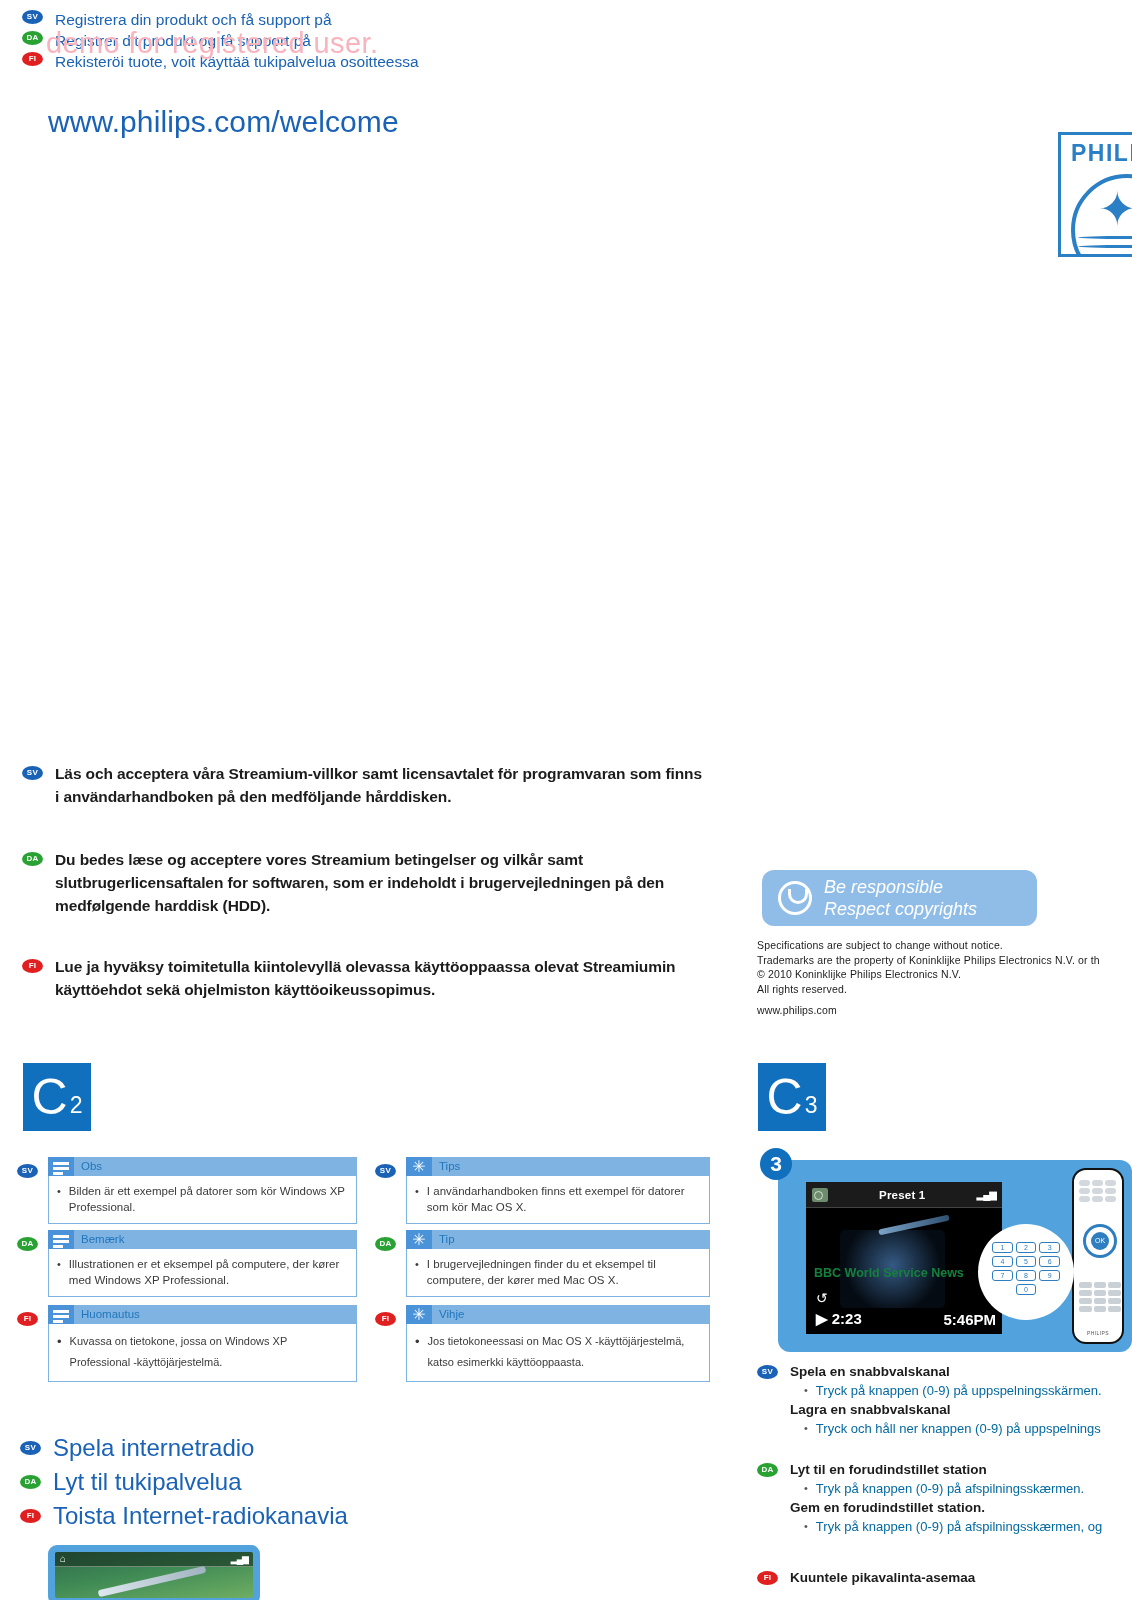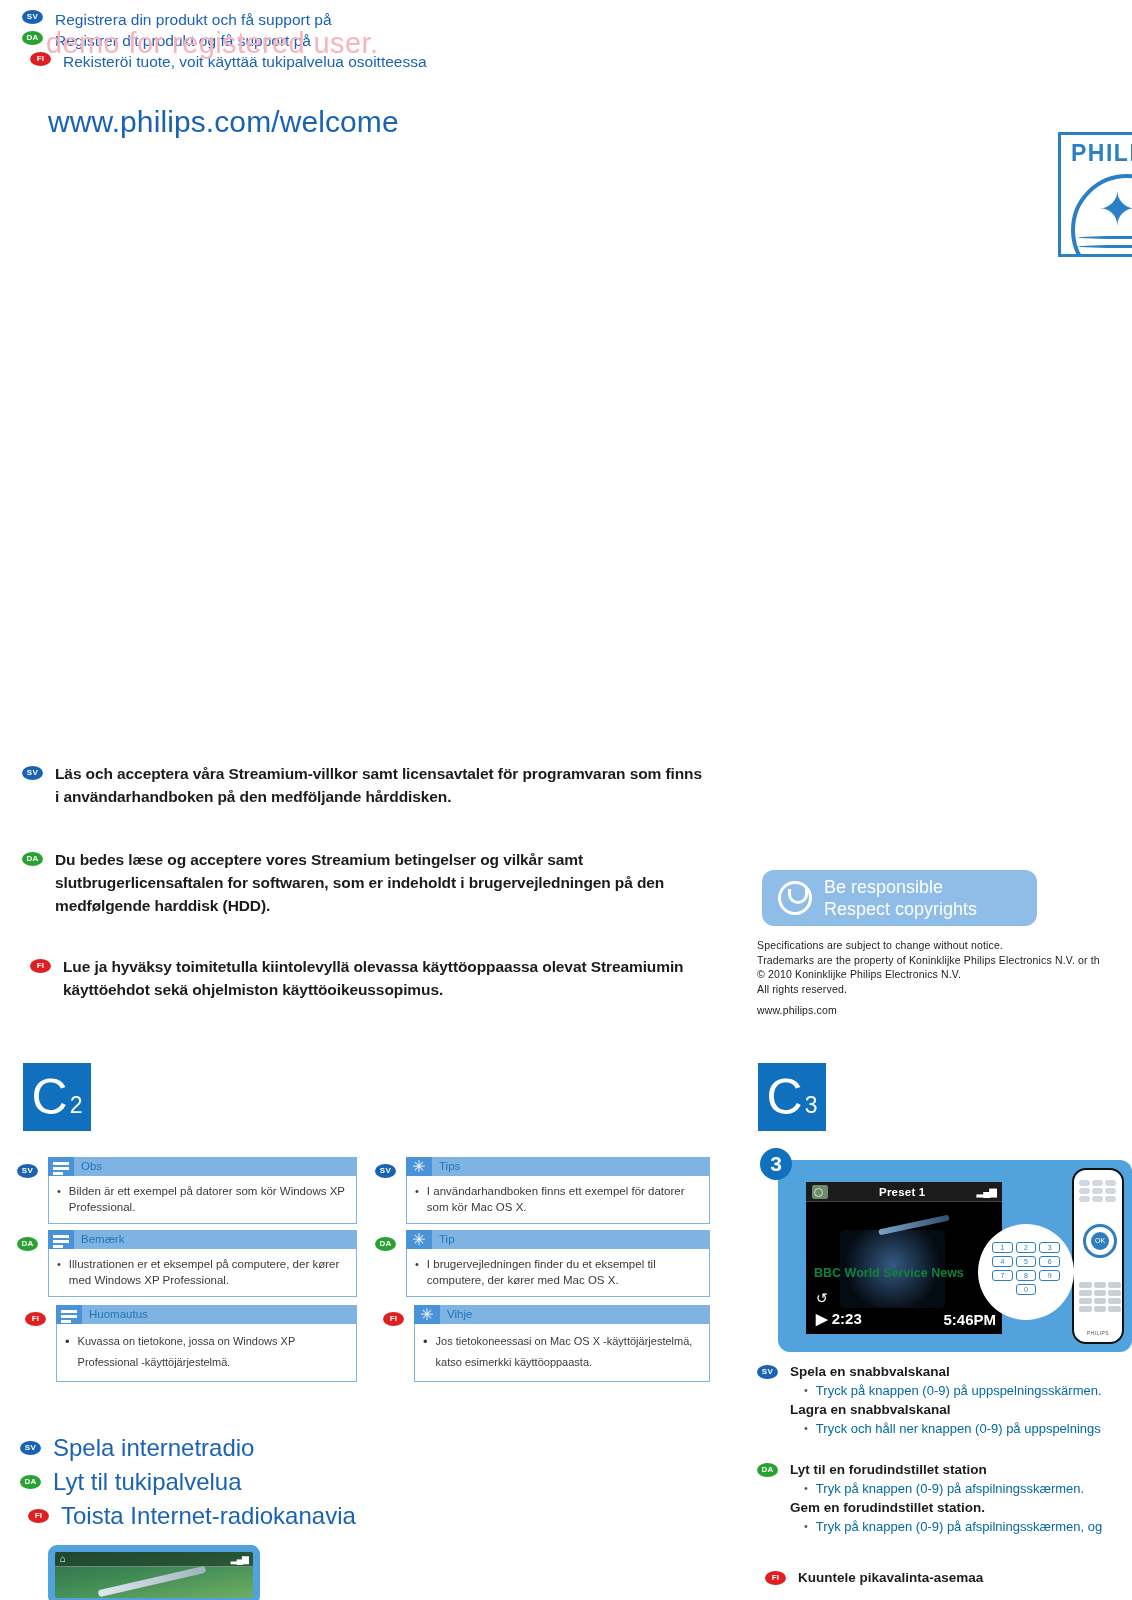--- a/index.html
+++ b/index.html
@@ -19,21 +19,21 @@
     color: #ffffff;
     font-size: 8px;
     font-weight: bold;
     text-align: center;
     line-height: 14px;
     letter-spacing: .3px;
     flex: 0 0 21px;
   }
   .badge.sv { background: #1a62b5; }
   .badge.da { background: #2aa233; }
-  .badge.fi { background: #e02020; margin-left: 8px; }
+  .badge.fi { background: #e02020; }
 
   
   .header { position: absolute; left: 22px; top: 10px; width: 620px; }
   .header-row { display: flex; align-items: flex-start; gap: 12px; margin-bottom: 2px; }
   .header-row .txt {
     color: #1a62b5;
     font-size: 15.5px;
     line-height: 19px;
     white-space: nowrap;
   }
@@ -138,21 +138,21 @@
   }
   .responsible .copy-icon::before {
     content: "";
     position: absolute;
     left: 7px; top: 5px;
     width: 14px; height: 12px;
     border: 3px solid #ffffff;
     border-top: none;
     border-radius: 0 0 10px 10px;
   }
-  .responsible .lines { display: flex; flex-direction: column; }
+  .responsible .lines { display: flex; flex-direction: column; font-style: italic; }
   .responsible .lines span {
     color: #ffffff;
     font-size: 18px;
     line-height: 22px;
     white-space: nowrap;
   }
 
   
   .legal {
     position: absolute;
@@ -333,21 +333,21 @@
     line-height: 32px;
     z-index: 5;
   }
   .panel3 .dev-screen {
     position: absolute;
     left: 28px; top: 22px;
     width: 196px; height: 152px;
     background: #000000;
   }
   .panel3 .ds-top {
-    height: 20px;
+    height: 26px;
     background: #1b1b1b;
     border-bottom: 1px solid #444;
     display: flex;
     align-items: center;
     justify-content: space-between;
     padding: 0 6px;
   }
   .panel3 .ds-radio-ic {
     width: 16px; height: 14px;
     background: #6d8c6d;

